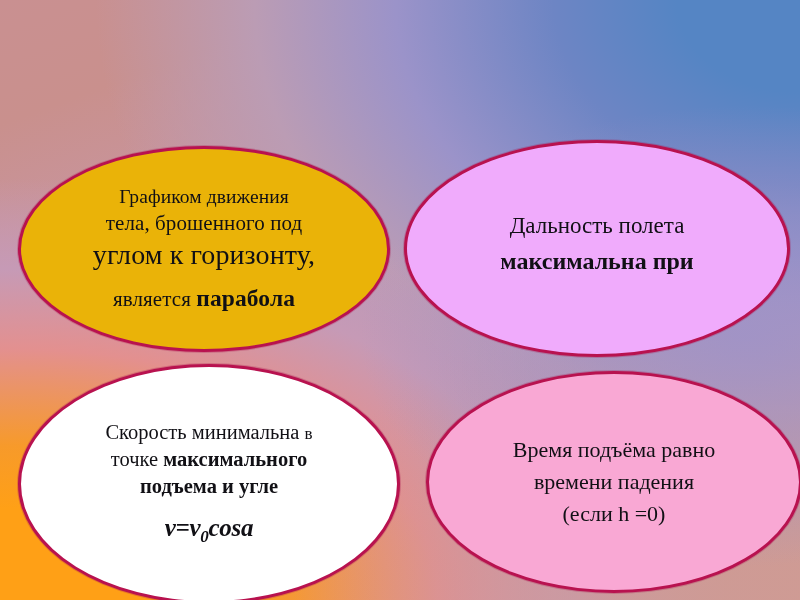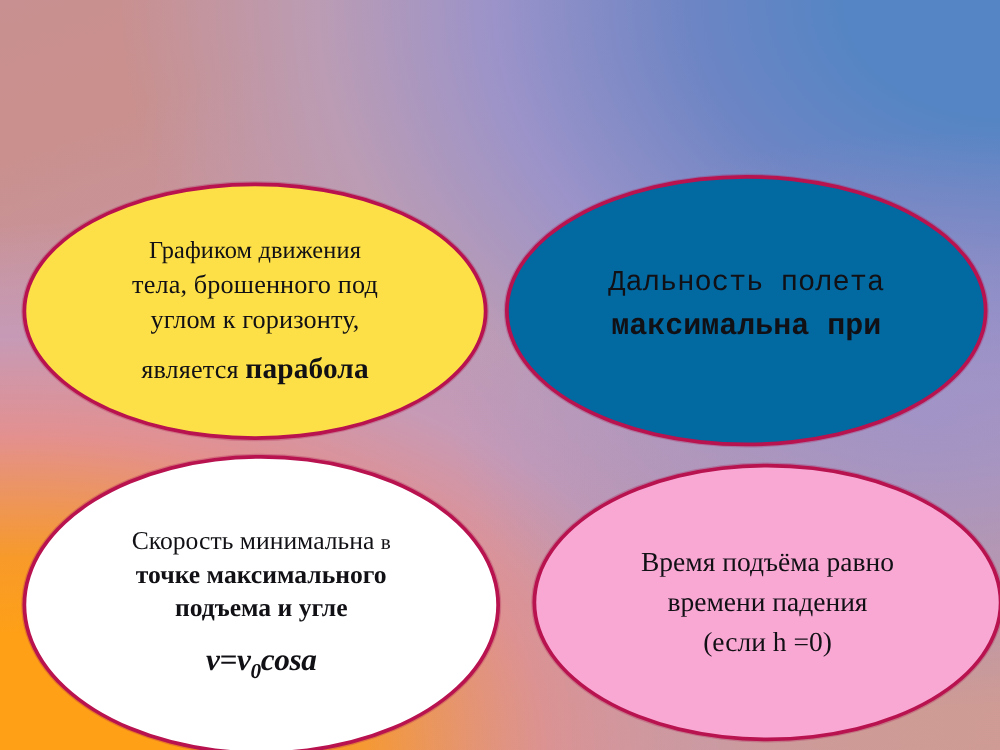--- a/index.html
+++ b/index.html
@@ -107,63 +107,62 @@
     flex-direction: column;
     align-items: center;
     justify-content: center;
     text-align: center;
     color: #111015;
     box-shadow: 0 0 0 1px rgba(170,20,80,0.28);
   }
 
   .e1 {
     left: 18px;  top: 146px;  width: 372px; height: 206px;
-    background: #fde047;
+    background: #eab308;
     padding: 0 30px;
   }
   .e2 {
     left: 404px; top: 140px;  width: 386px; height: 217px;
-    background: #0369a1;
+    background: #f0abfc;
     padding: 0 26px;
-    font-family: Liberation Mono, monospace;
   }
   .e3 {
     left: 18px;  top: 364px;  width: 382px; height: 240px;
     background: #ffffff;
     padding: 0 28px;
   }
   .e4 {
     left: 426px; top: 371px;  width: 376px; height: 222px;
     background: #f9a8d4;
     padding: 0 26px;
   }
 
   .line {
     display: block;
     white-space: nowrap;
   }
 
   
   .e1 .l1 { font-size: 19.5px; letter-spacing: .1px; margin-bottom: 3px; }
   .e1 .l2 { font-size: 21px;   letter-spacing: .1px; margin-bottom: 3px; }
-  .e1 .l3 { font-size: 21px;   letter-spacing: .1px; margin-bottom: 14px; }
+  .e1 .l3 { font-size: 28px;   letter-spacing: .1px; margin-bottom: 14px; }
   .e1 .l4 { font-size: 21px;   letter-spacing: .1px; }
   .e1 .bold { font-weight: bold; font-size: 23.5px; }
 
   
   .e2 .l1 { font-size: 23px; margin-bottom: 9px; }
   .e2 .l2 { font-size: 24px; font-weight: bold; margin-bottom: 9px; }
   .e2 .l3 { font-size: 24px; font-weight: bold; }
   .sup { font-size: 0.62em; vertical-align: super; font-weight: 400; }
 
   
   .e3 .l1 { font-size: 20.5px; margin-bottom: 4px; }
   .e3 .l1 .small { font-size: 17px; }
   .e3 .l2 { font-size: 20.5px; font-weight: bold; margin-bottom: 4px; }
-  .e3 .l2 .reg { font-weight: 700; }
+  .e3 .l2 .reg { font-weight: 400; }
   .e3 .l3 { font-size: 20.5px; font-weight: bold; margin-bottom: 16px; }
   .formula {
     font-size: 25px;
     font-weight: bold;
     font-style: italic;
     letter-spacing: -0.3px;
   }
   .sub { font-size: 0.68em; vertical-align: sub; }
 
   

